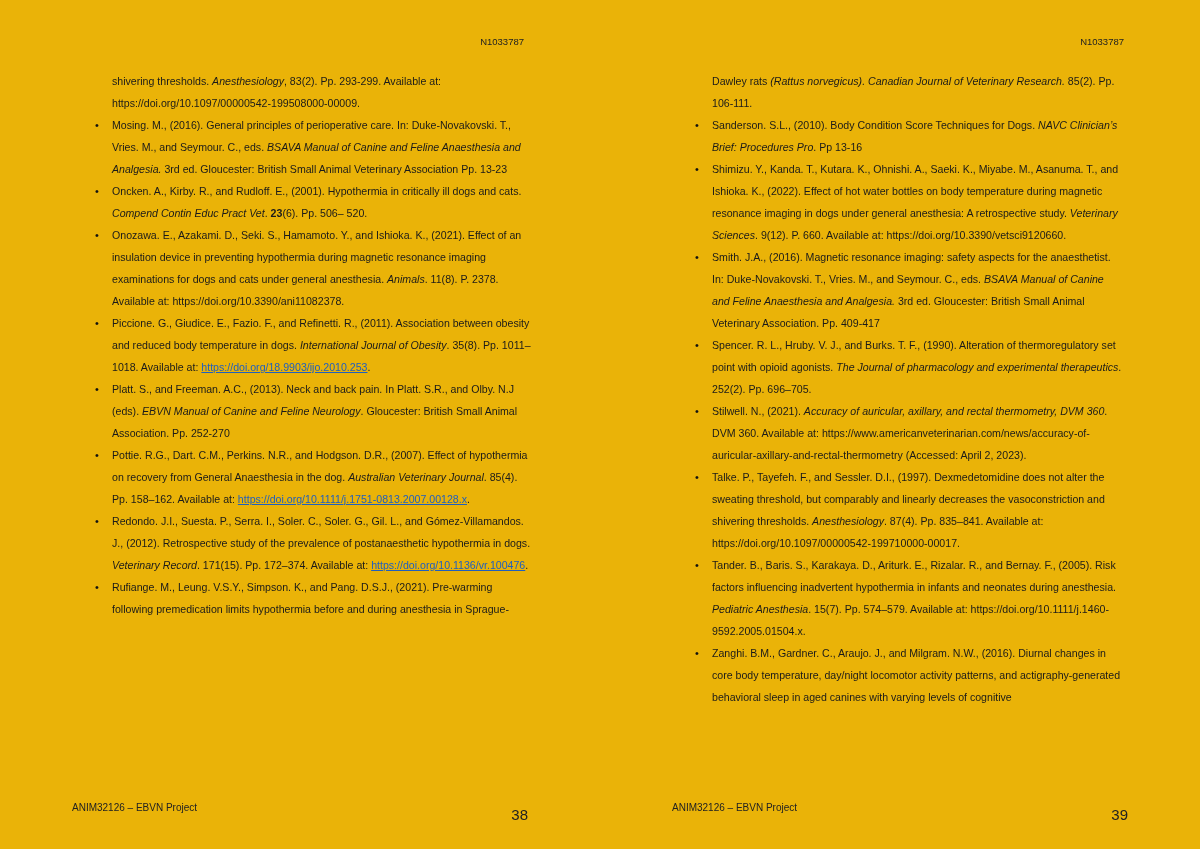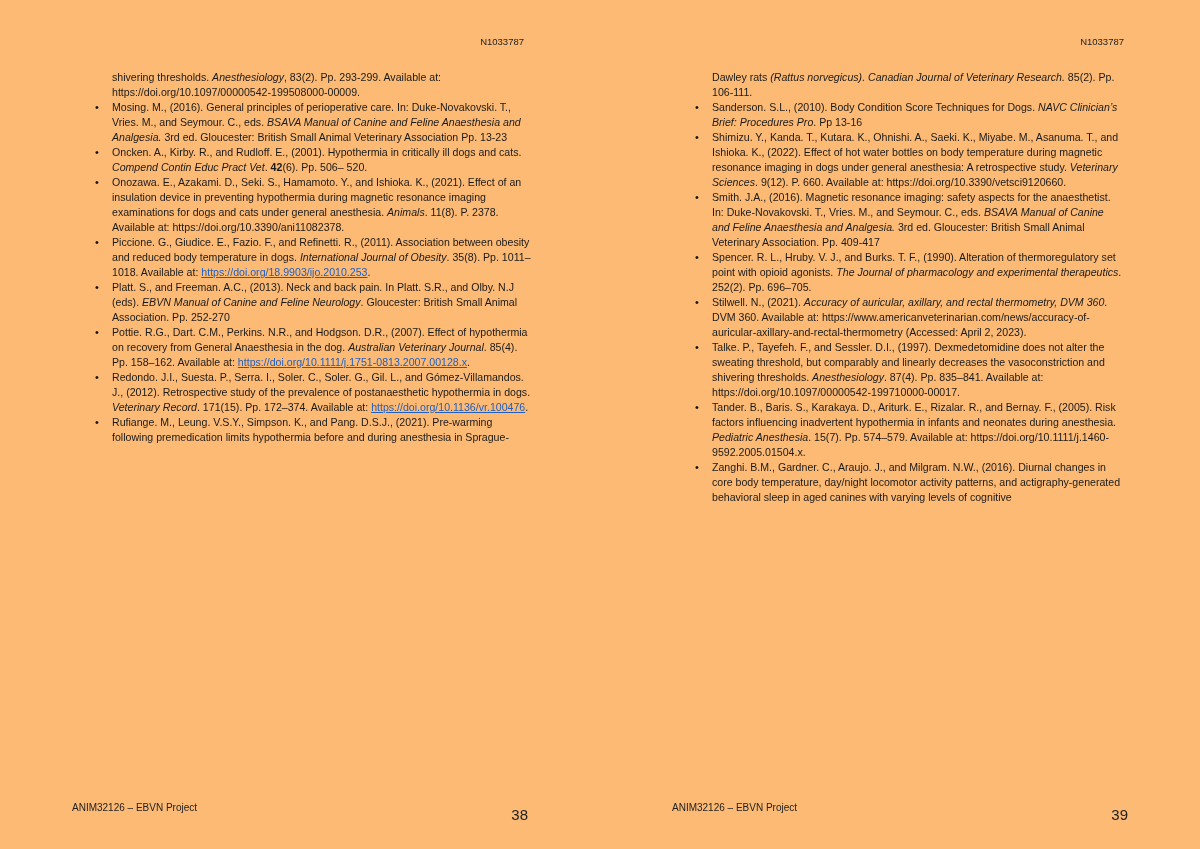--- a/index.html
+++ b/index.html
@@ -1,41 +1,41 @@
 <!DOCTYPE html>
 <html><head>
 <meta charset="utf-8">
 <style>
   html, body { margin: 0; padding: 0; background: #ffffff; }
   body { width: 1200px; height: 849px; position: relative; overflow: hidden;
          font-family: "Liberation Sans", sans-serif; color: #1a1a1a; }
-  .page { position: absolute; top: 0; width: 600px; height: 849px; background: #fdba74; }
+  .page { position: absolute; top: 0; width: 600px; height: 849px; background: #eab308; }
   .page.left { left: 0; }
   .page.right { left: 600px; }
   .header-id { position: absolute; top: 36px; right: 76px; font-size: 9.5px; color: #222; }
   .page.right .header-id { right: 76px; }
   .footer-left { position: absolute; top: 802px; left: 72px; font-size: 10px; color: #222; }
   .footer-num { position: absolute; top: 806px; right: 72px; font-size: 15px; color: #222; }
   .refs { position: absolute; top: 70px; left: 112px; width: 420px; margin: 0; padding: 0; list-style: none; }
   .page.right .refs { left: 112px; width: 410px; }
-  .ref { position: relative; font-size: 10.6px; line-height: 15px; margin: 0; padding: 0; }
+  .ref { position: relative; font-size: 10.6px; line-height: 22px; margin: 0; padding: 0; }
   .ref.bullet::before { content: "\2022"; position: absolute; left: -17px; top: 0; font-size: 11px; color: #111; }
   .ref i { font-style: italic; }
   .ref b { font-weight: bold; }
   a.link { color: #1f5fbf; text-decoration: underline; }
 </style>
 </head>
 <body>
 
 <div class="page left">
   <div class="header-id">N1033787</div>
   <ul class="refs">
       <li class="ref"><span>shivering thresholds. </span><i>Anesthesiology</i><span>, 83(2). Pp. 293-299. Available at: https://doi.org/10.1097/00000542-199508000-00009.</span></li>
       <li class="ref bullet"><span>Mosing. M., (2016). General principles of perioperative care. In: Duke-Novakovski. T., Vries. M., and Seymour. C., eds. </span><i>BSAVA Manual of Canine and Feline Anaesthesia and Analgesia.</i><span> 3rd ed. Gloucester: British Small Animal Veterinary Association Pp. 13-23</span></li>
-      <li class="ref bullet"><span>Oncken. A., Kirby. R., and Rudloff. E., (2001). Hypothermia in critically ill dogs and cats. </span><i>Compend Contin Educ Pract Vet</i><span>. </span><b>42</b><span>(6). Pp. 506– 520.</span></li>
+      <li class="ref bullet"><span>Oncken. A., Kirby. R., and Rudloff. E., (2001). Hypothermia in critically ill dogs and cats. </span><i>Compend Contin Educ Pract Vet</i><span>. </span><b>23</b><span>(6). Pp. 506– 520.</span></li>
       <li class="ref bullet"><span>Onozawa. E., Azakami. D., Seki. S., Hamamoto. Y., and Ishioka. K., (2021). Effect of an insulation device in preventing hypothermia during magnetic resonance imaging examinations for dogs and cats under general anesthesia. </span><i>Animals</i><span>. 11(8). P. 2378. Available at: https://doi.org/10.3390/ani11082378.</span></li>
       <li class="ref bullet"><span>Piccione. G., Giudice. E., Fazio. F., and Refinetti. R., (2011). Association between obesity and reduced body temperature in dogs. </span><i>International Journal of Obesity</i><span>. 35(8). Pp. 1011–1018. Available at: </span><a class="link">https://doi.org/18.9903/ijo.2010.253</a><span>.</span></li>
       <li class="ref bullet"><span>Platt. S., and Freeman. A.C., (2013). Neck and back pain. In Platt. S.R., and Olby. N.J (eds). </span><i>EBVN Manual of Canine and Feline Neurology</i><span>. Gloucester: British Small Animal Association. Pp. 252-270</span></li>
       <li class="ref bullet"><span>Pottie. R.G., Dart. C.M., Perkins. N.R., and Hodgson. D.R., (2007). Effect of hypothermia on recovery from General Anaesthesia in the dog. </span><i>Australian Veterinary Journal</i><span>. 85(4). Pp. 158–162. Available at: </span><a class="link">https://doi.org/10.1111/j.1751-0813.2007.00128.x</a><span>.</span></li>
       <li class="ref bullet"><span>Redondo. J.I., Suesta. P., Serra. I., Soler. C., Soler. G., Gil. L., and Gómez-Villamandos. J., (2012). Retrospective study of the prevalence of postanaesthetic hypothermia in dogs. </span><i>Veterinary Record</i><span>. 171(15). Pp. 172–374. Available at: </span><a class="link">https://doi.org/10.1136/vr.100476</a><span>.</span></li>
       <li class="ref bullet"><span>Rufiange. M., Leung. V.S.Y., Simpson. K., and Pang. D.S.J., (2021). Pre-warming following premedication limits hypothermia before and during anesthesia in Sprague-</span></li>
     </ul>
   <div class="footer-left">ANIM32126 – EBVN Project</div>
   <div class="footer-num">38</div>
 </div>

